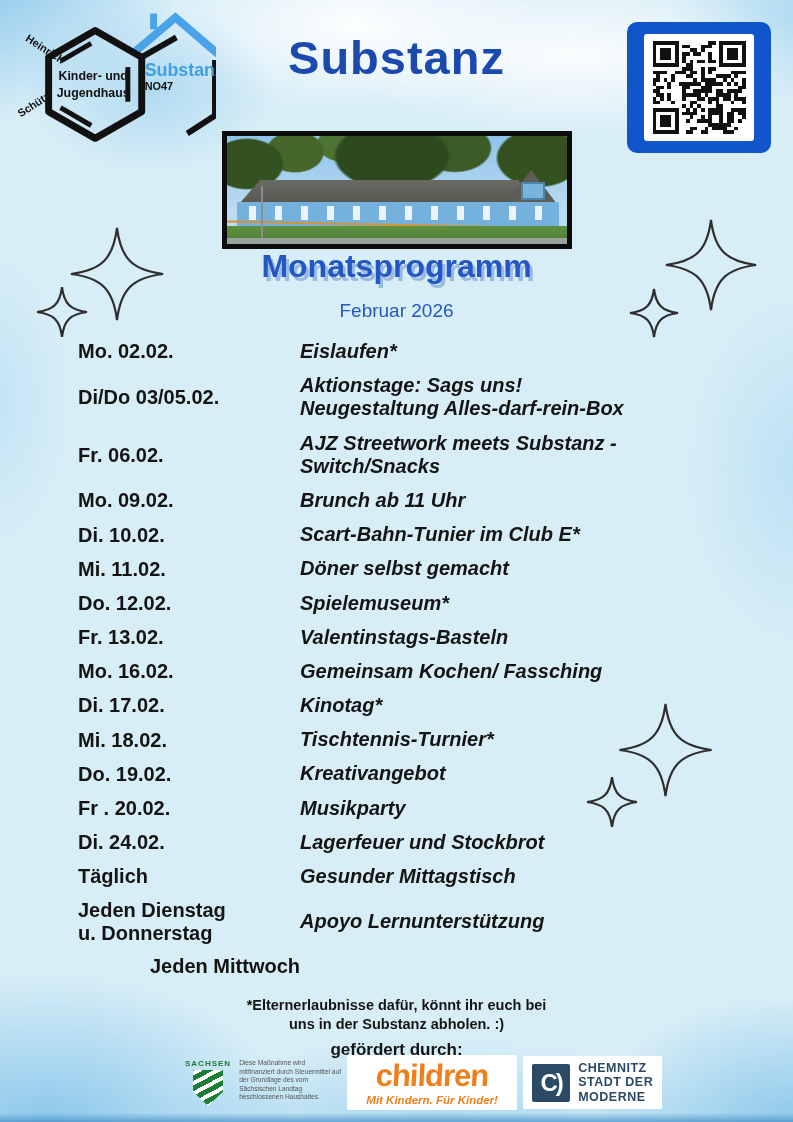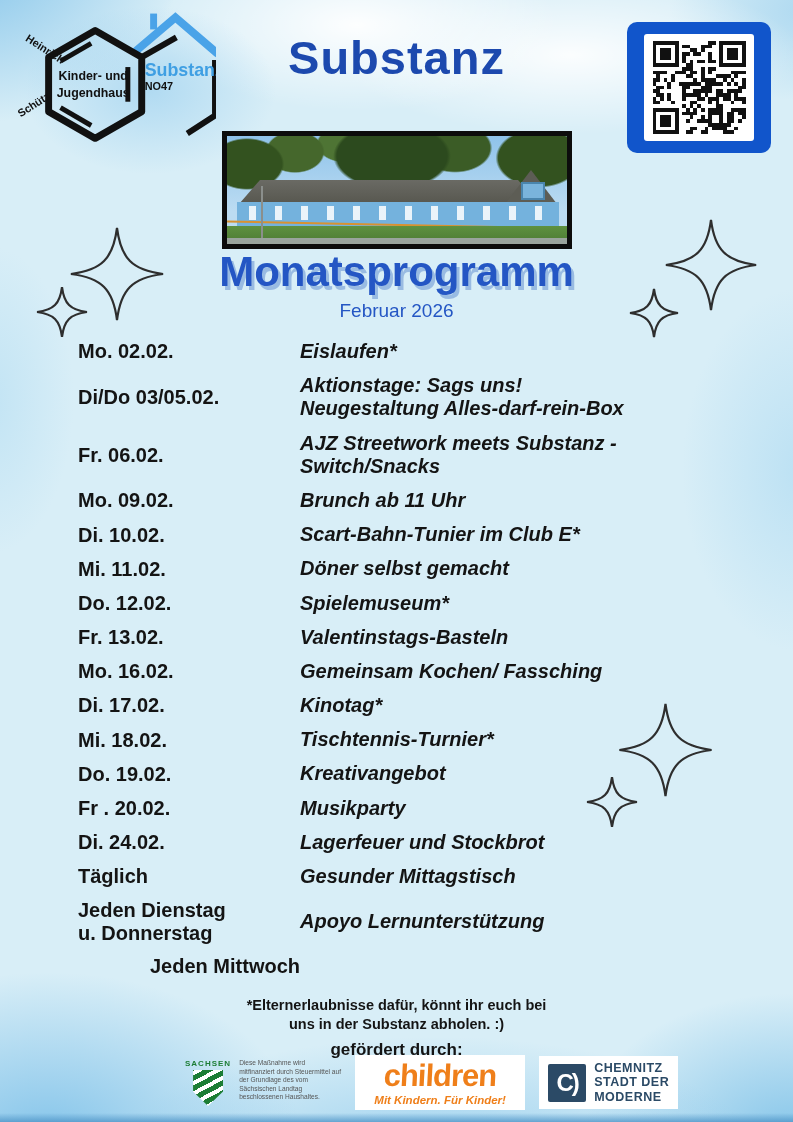--- a/index.html
+++ b/index.html
@@ -45,38 +45,38 @@
   .p-gable-win{left:294px;top:46px;width:20px;height:14px;background:#7ab4dc;border:2px solid #4a85ad;}
   .p-wall{left:10px;top:66px;width:322px;height:26px;background:#74b2dd;
     background-image:repeating-linear-gradient(90deg,rgba(255,255,255,0) 0 12px,rgba(255,255,255,.85) 12px 19px,rgba(255,255,255,0) 19px 26px);
     background-size:100% 14px;background-position:0 4px;background-repeat:no-repeat;}
   .p-lawn{left:0;bottom:0;width:100%;height:18px;background:linear-gradient(#5e9140,#4c7a33);}
   .p-path{left:0;bottom:0;width:100%;height:6px;background:#9aa49d;}
   .p-tape{left:0;top:88px;width:100%;height:2px;background:#d8922f;transform:rotate(1.2deg);}
   .p-post{left:34px;top:50px;width:2px;height:52px;background:#8b8f8c;}
   
   .prog-heading{position:absolute;left:0;top:248px;width:100%;margin:0;text-align:center;
-    font-size:42px;font-weight:bold;color:var(--heading-blue,#2456c4);
+    font-size:32px;font-weight:bold;color:var(--heading-blue,#2456c4);
     text-shadow:3px 4px 0 rgba(120,160,215,.65);}
   .prog-month{position:absolute;left:0;top:300px;width:100%;text-align:center;
     font-size:19px;color:var(--heading-blue,#2456c4);}
   
   .rows{position:absolute;left:78px;top:340px;width:660px;}
   .row{display:grid;grid-template-columns:222px 1fr;align-items:center;margin-bottom:11px;}
   .row .date{font-size:20px;font-weight:bold;white-space:pre-line;line-height:1.12;}
   .row .event{font-size:20px;font-weight:bold;white-space:pre-line;line-height:1.16;font-style:italic;}
   .row:nth-child(15){margin-top:4px;}
   .row:nth-child(17){margin-top:4px;text-align:right;}
   .footnote{position:absolute;left:0;top:996px;width:100%;text-align:center;
     font-size:14.5px;font-weight:bold;white-space:pre-line;line-height:1.3;}
   
   .funding-heading{position:absolute;left:0;top:1040px;width:100%;text-align:center;
     font-size:17px;font-weight:bold;}
   .funding-logos{position:absolute;left:185px;top:1055px;width:540px;display:flex;
-    align-items:center;gap:14px;}
+    align-items:center;gap:6px;}
   .sachsen{display:flex;align-items:flex-start;gap:8px;}
   .sachsen-mark{display:flex;flex-direction:column;align-items:center;}
   .sachsen-label{font-size:8px;font-weight:bold;letter-spacing:1px;color:var(--sachsen-green,#1c7d35);}
   .sachsen-shield{width:30px;height:36px;margin-top:2px;
     background:repeating-linear-gradient(-28deg,var(--sachsen-green,#1c7d35) 0 5px,#fff 5px 9px);
     clip-path:polygon(0 0,100% 0,100% 60%,50% 100%,0 60%);}
   .sachsen-note{width:102px;font-size:6.6px;line-height:1.3;color:#555;}
   .children{background:#fff;padding:3px 10px 4px;text-align:center;min-width:150px;}
   .children-name{font-size:31px;font-weight:bold;color:var(--children-orange,#ef7f1a);
     letter-spacing:-1px;transform:skewX(-3deg);}

